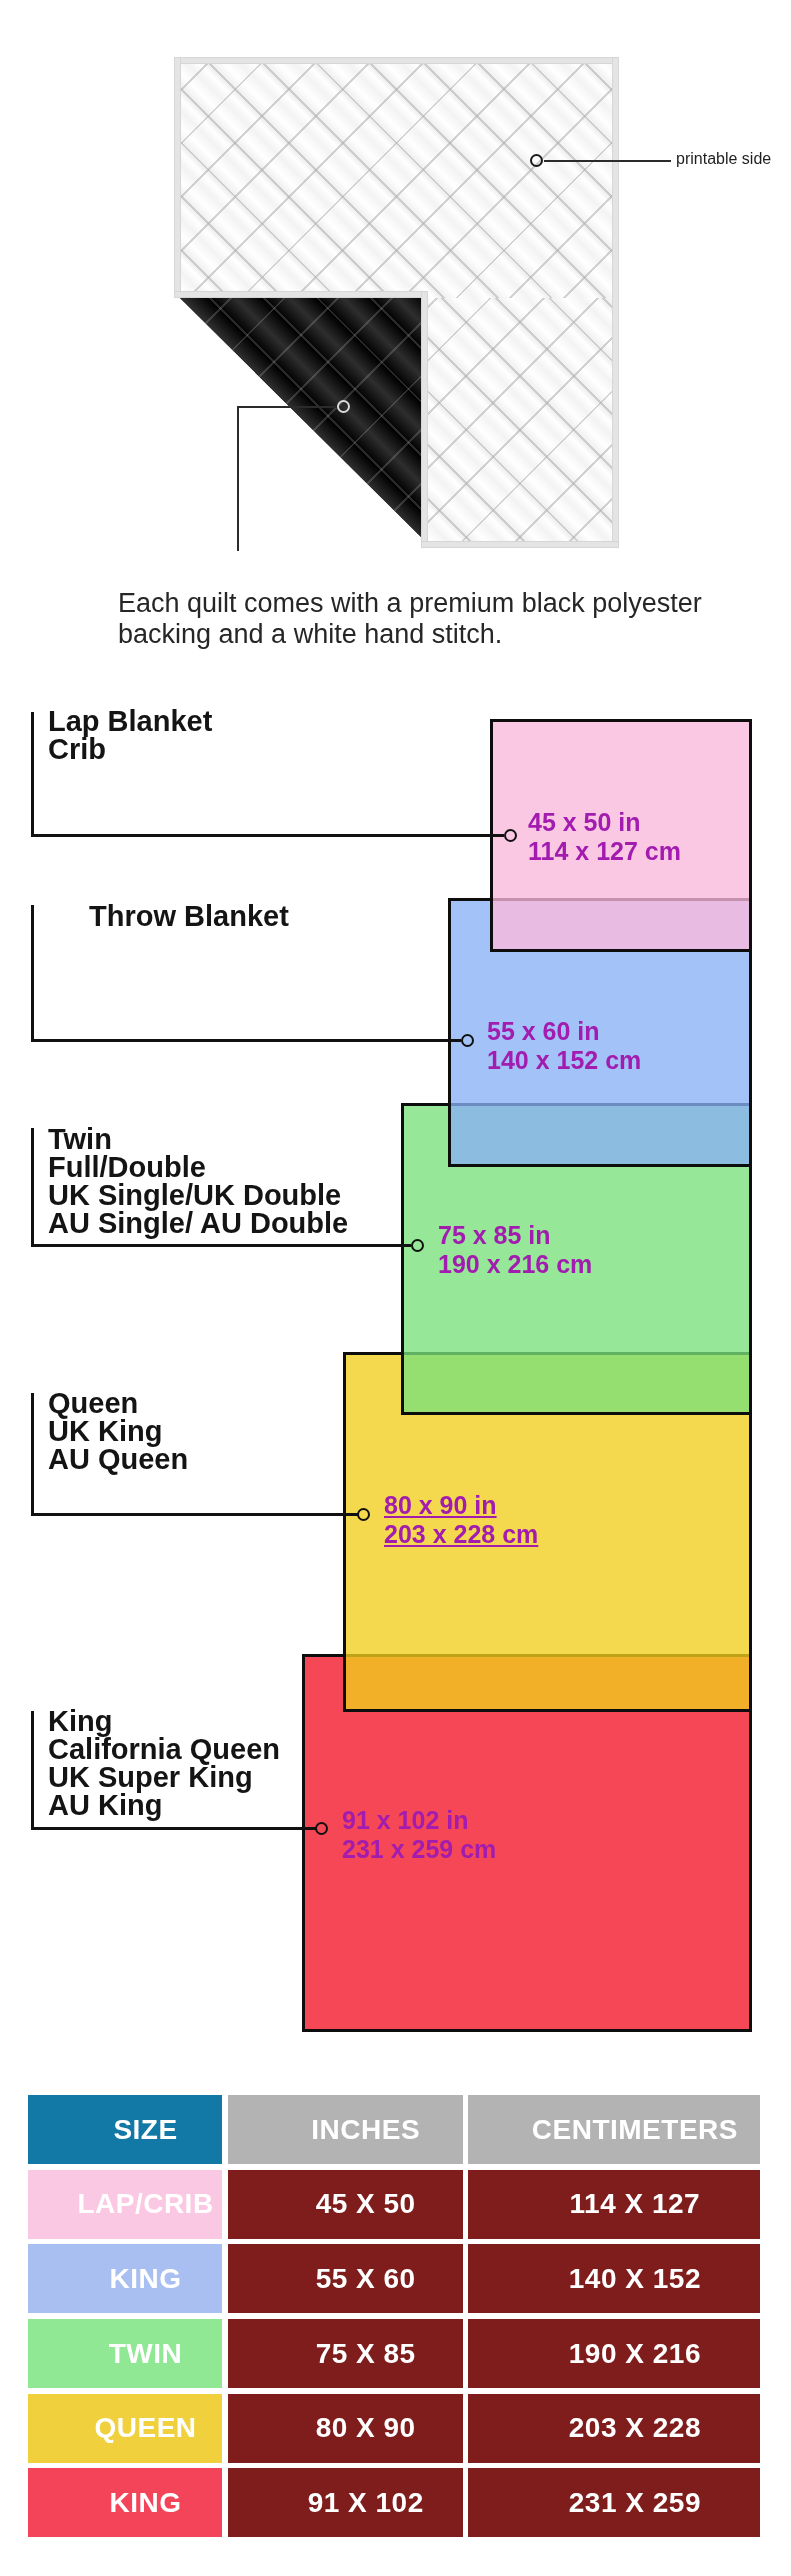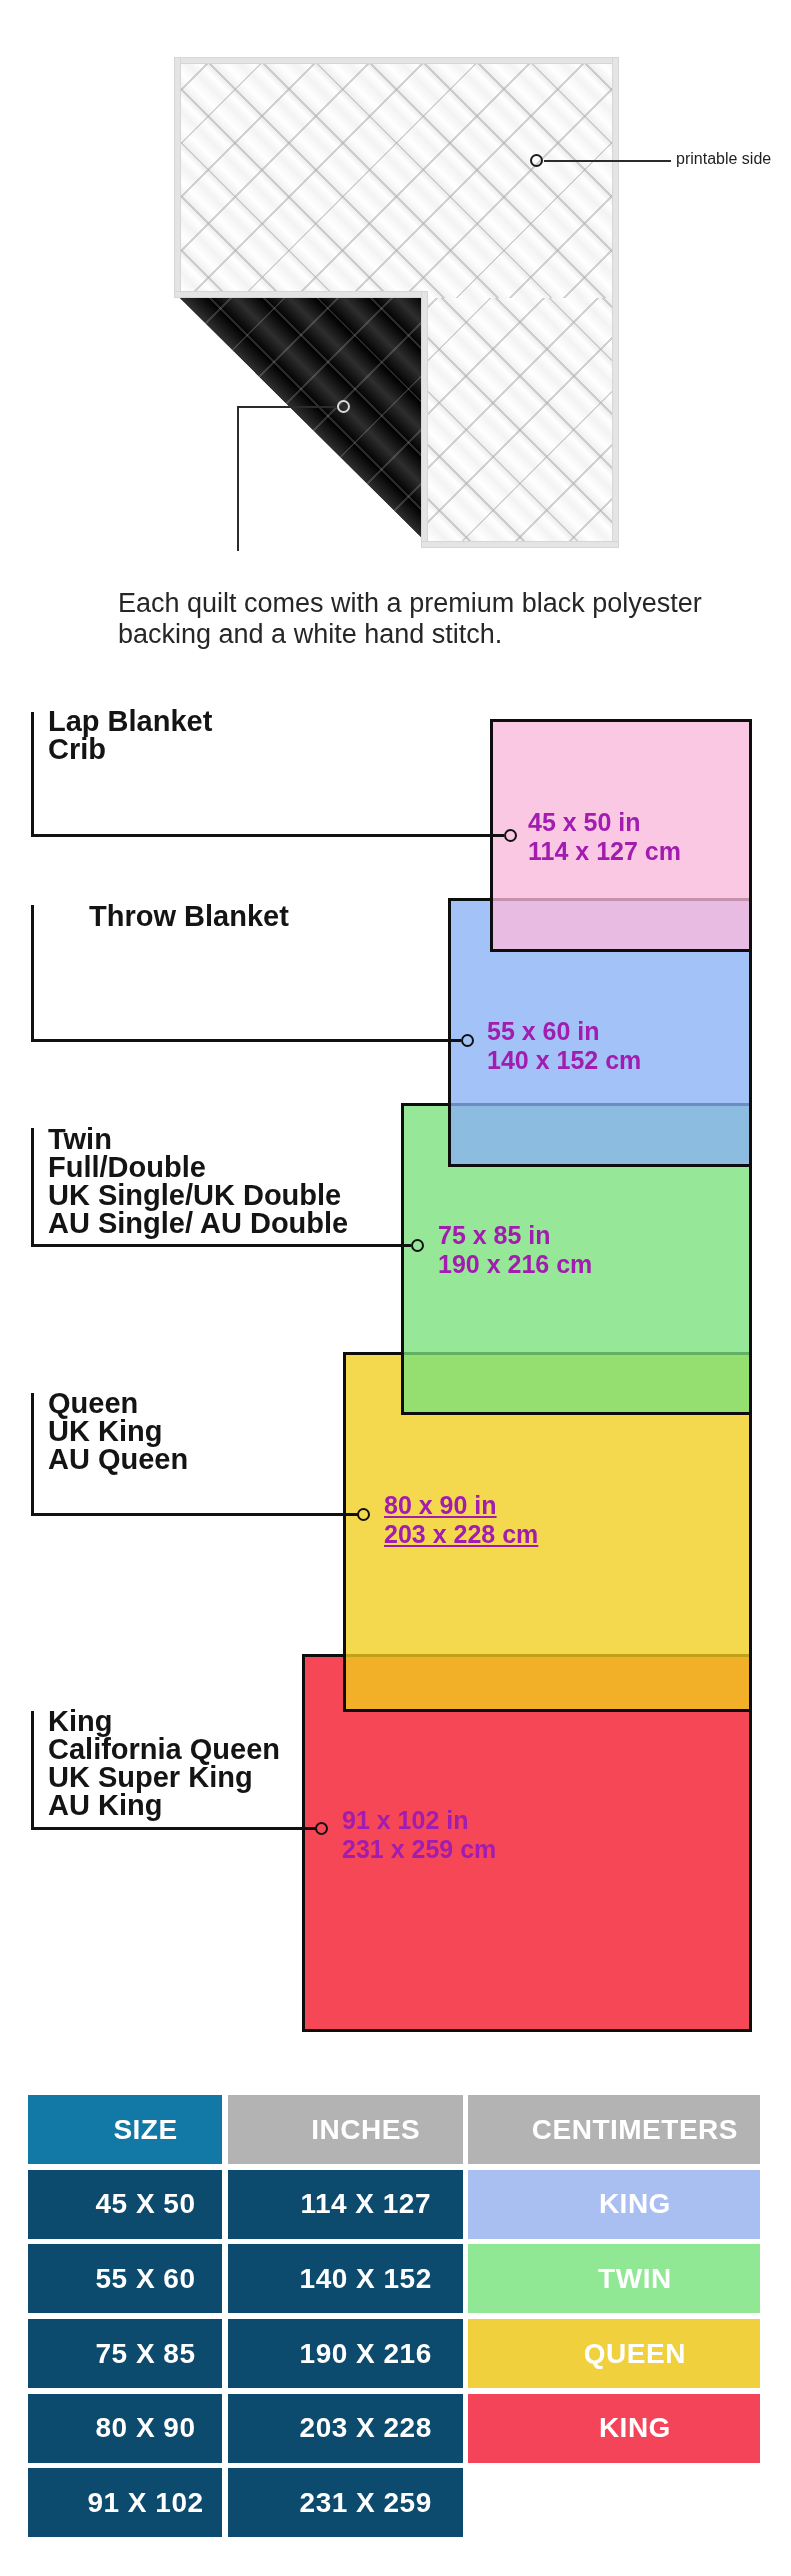--- a/index.html
+++ b/index.html
@@ -41,21 +41,21 @@
     grid-template-columns:194px 235px 292px;
     grid-auto-rows:69px;
     column-gap:5.7px;row-gap:5.7px;
   }
   .cell{
     display:flex;align-items:center;justify-content:center;
     color:#ffffff;font-weight:700;font-size:28px;letter-spacing:0.5px;white-space:nowrap;padding-left:41px;
   }
   .cell.hdr-size{background:#1279a7;}
   .cell.hdr-gray{background:#b3b3b3;}
-  .cell.num{background:#0c4a6e;text-align:center;}
+  .cell.num{background:#7f1d1d;text-align:center;}
   .cell.r-lap{background:#fbc8e3;}
   .cell.r-throw{background:#a9bff2;}
   .cell.r-twin{background:#90e895;}
   .cell.r-queen{background:#f0d13d;}
   .cell.r-king{background:#f4445a;}
 </style>
 </head>
 <body>
 
 <div id="canvas">
@@ -157,20 +157,21 @@
       <div>UK Super King</div>
       <div>AU King</div>
     </div>
   </div>
 
   <div class="abs size-table" style="left:28px;top:2095px;width:733px;">
     <div class="cell hdr-size">SIZE</div>
     <div class="cell hdr-gray">INCHES</div>
     <div class="cell hdr-gray">CENTIMETERS</div>
 
+    <div class="cell r-lap">LAP/CRIB</div>
     <div class="cell num">45 X 50</div>
     <div class="cell num">114 X 127</div>
 
     <div class="cell r-throw">KING</div>
     <div class="cell num">55 X 60</div>
     <div class="cell num">140 X 152</div>
 
     <div class="cell r-twin">TWIN</div>
     <div class="cell num">75 X 85</div>
     <div class="cell num">190 X 216</div>

